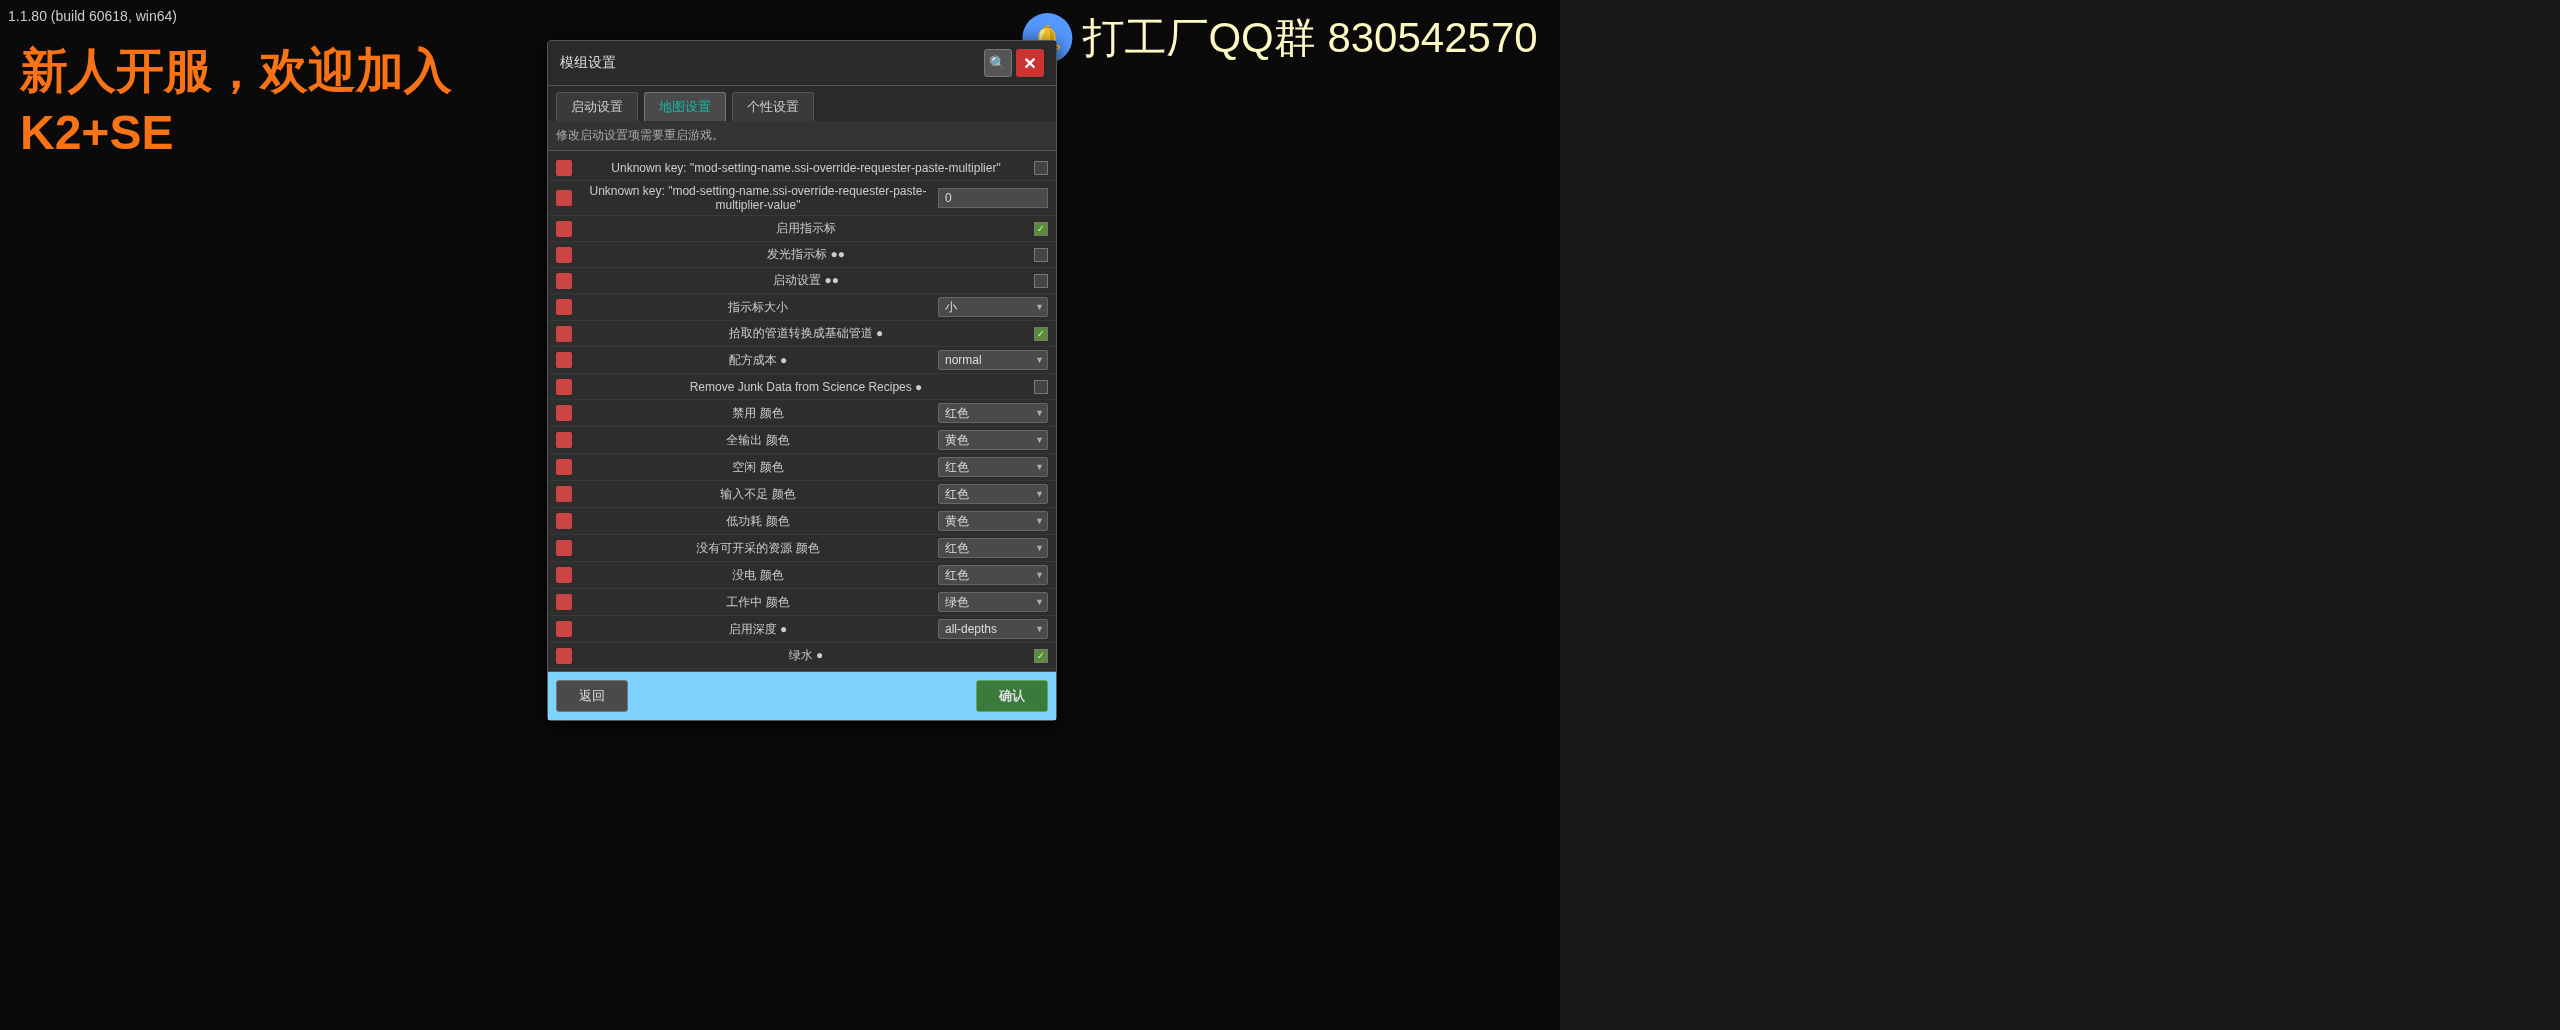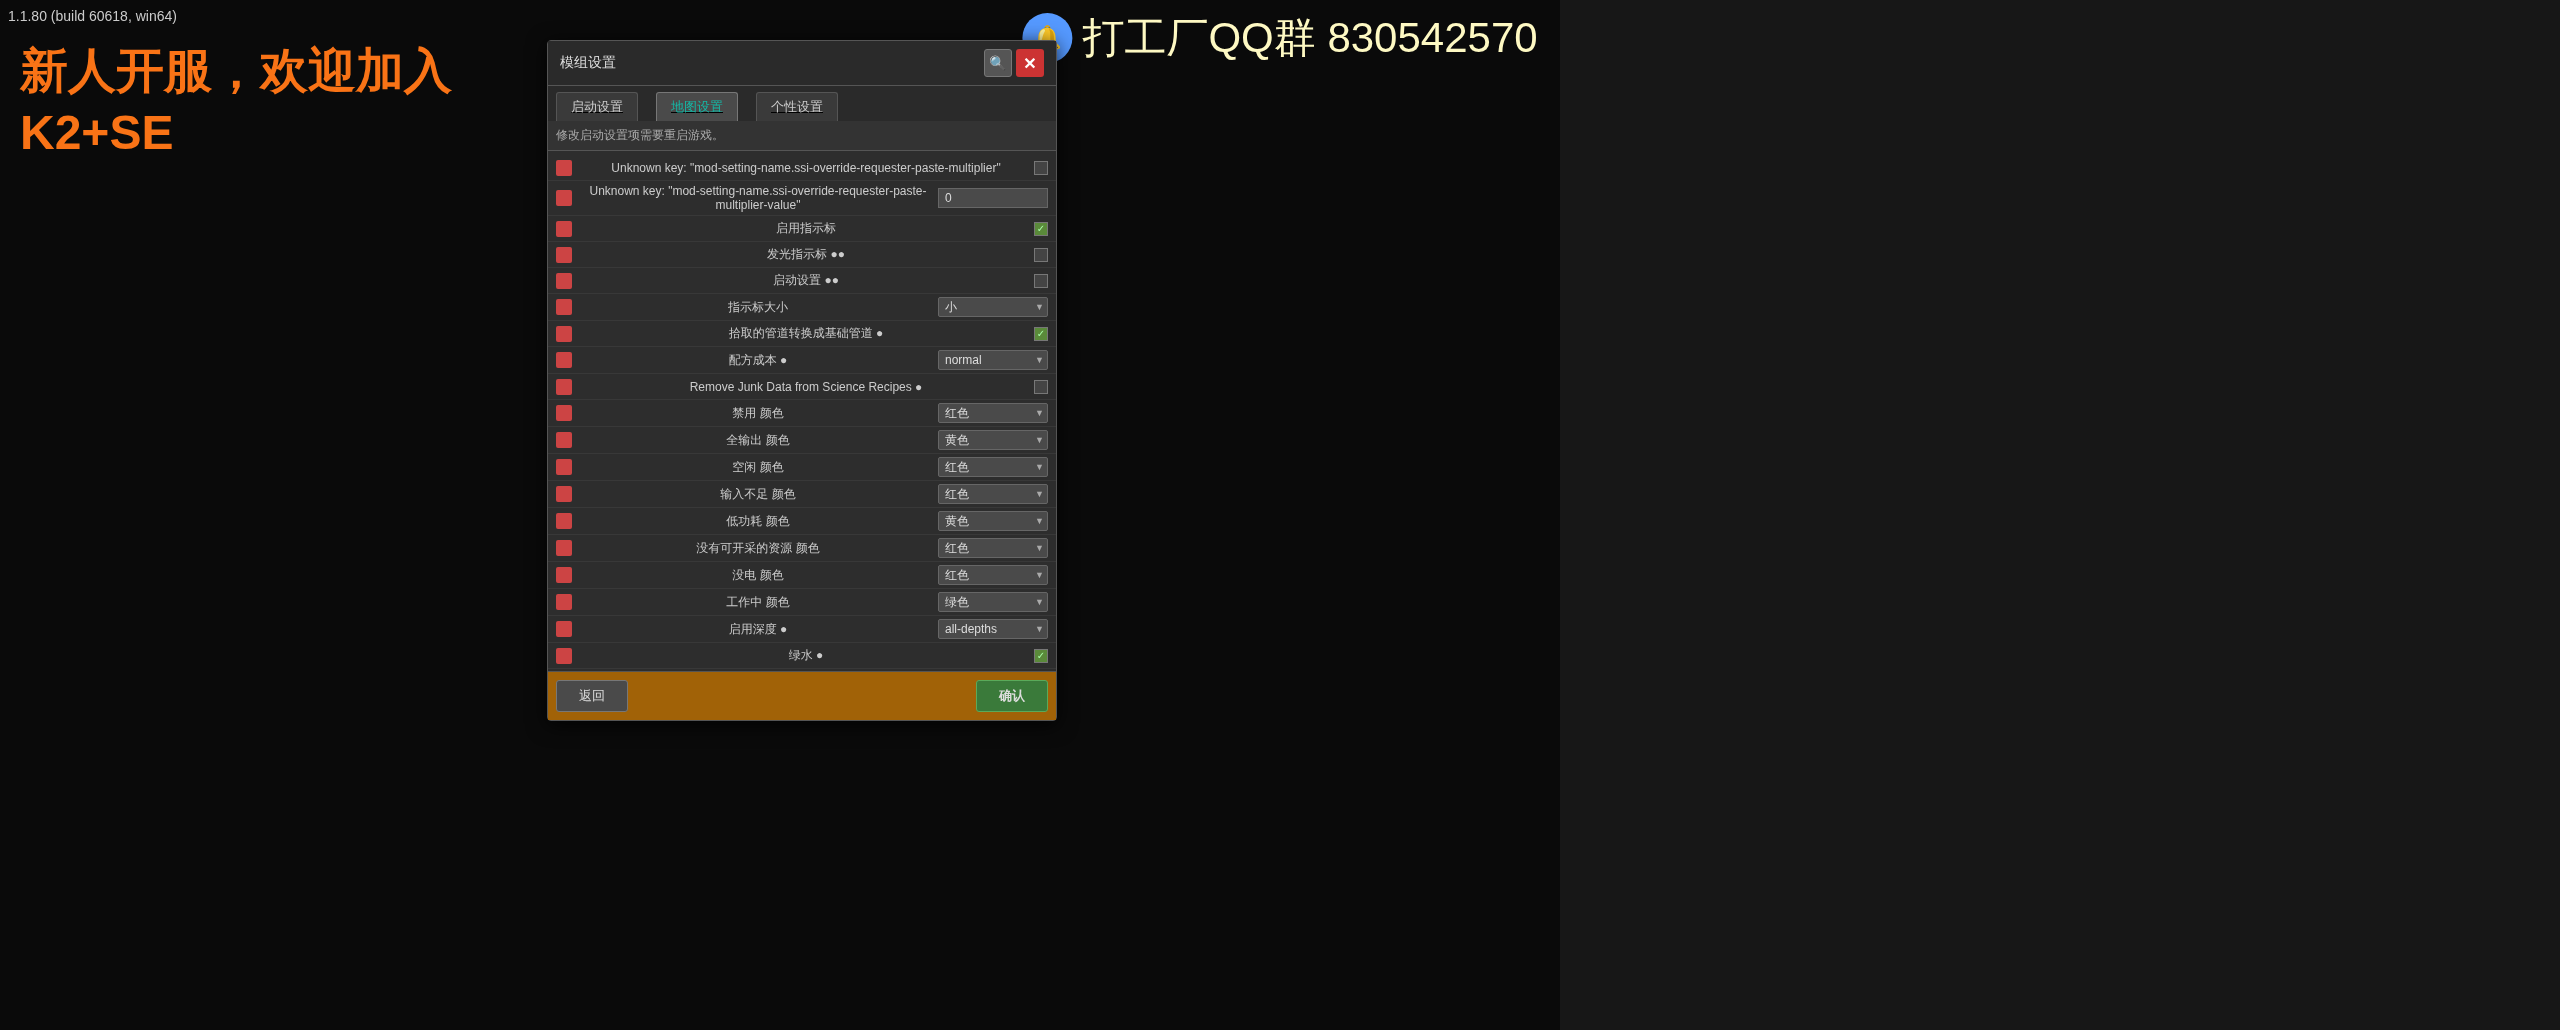--- a/index.html
+++ b/index.html
@@ -112,24 +112,23 @@
       align-items: center;
       justify-content: center;
       color: white;
       font-size: 16px;
       font-weight: bold;
     }
 
     
     .tabs {
       display: flex;
-      gap: 18px;
+      gap: 6px;
       padding: 6px 8px 0;
       background: #2a2a2a;
-      text-decoration: underline;
     }
 
     .tab {
       padding: 5px 14px;
       font-size: 13px;
       cursor: pointer;
       border-radius: 3px 3px 0 0;
       border: 1px solid #555;
       border-bottom: none;
       color: #ccc;
@@ -265,21 +264,21 @@
       padding: 2px 6px;
       width: 110px;
     }
 
     
     .modal-footer {
       display: flex;
       justify-content: space-between;
       align-items: center;
       padding: 8px;
-      background: #a16207;
+      background: #7dd3fc;
       border-top: 1px solid #555;
     }
 
     .btn-cancel {
       padding: 6px 22px;
       background: #4a4a4a;
       border: 1px solid #777;
       border-radius: 3px;
       color: #ddd;
       font-size: 13px;

